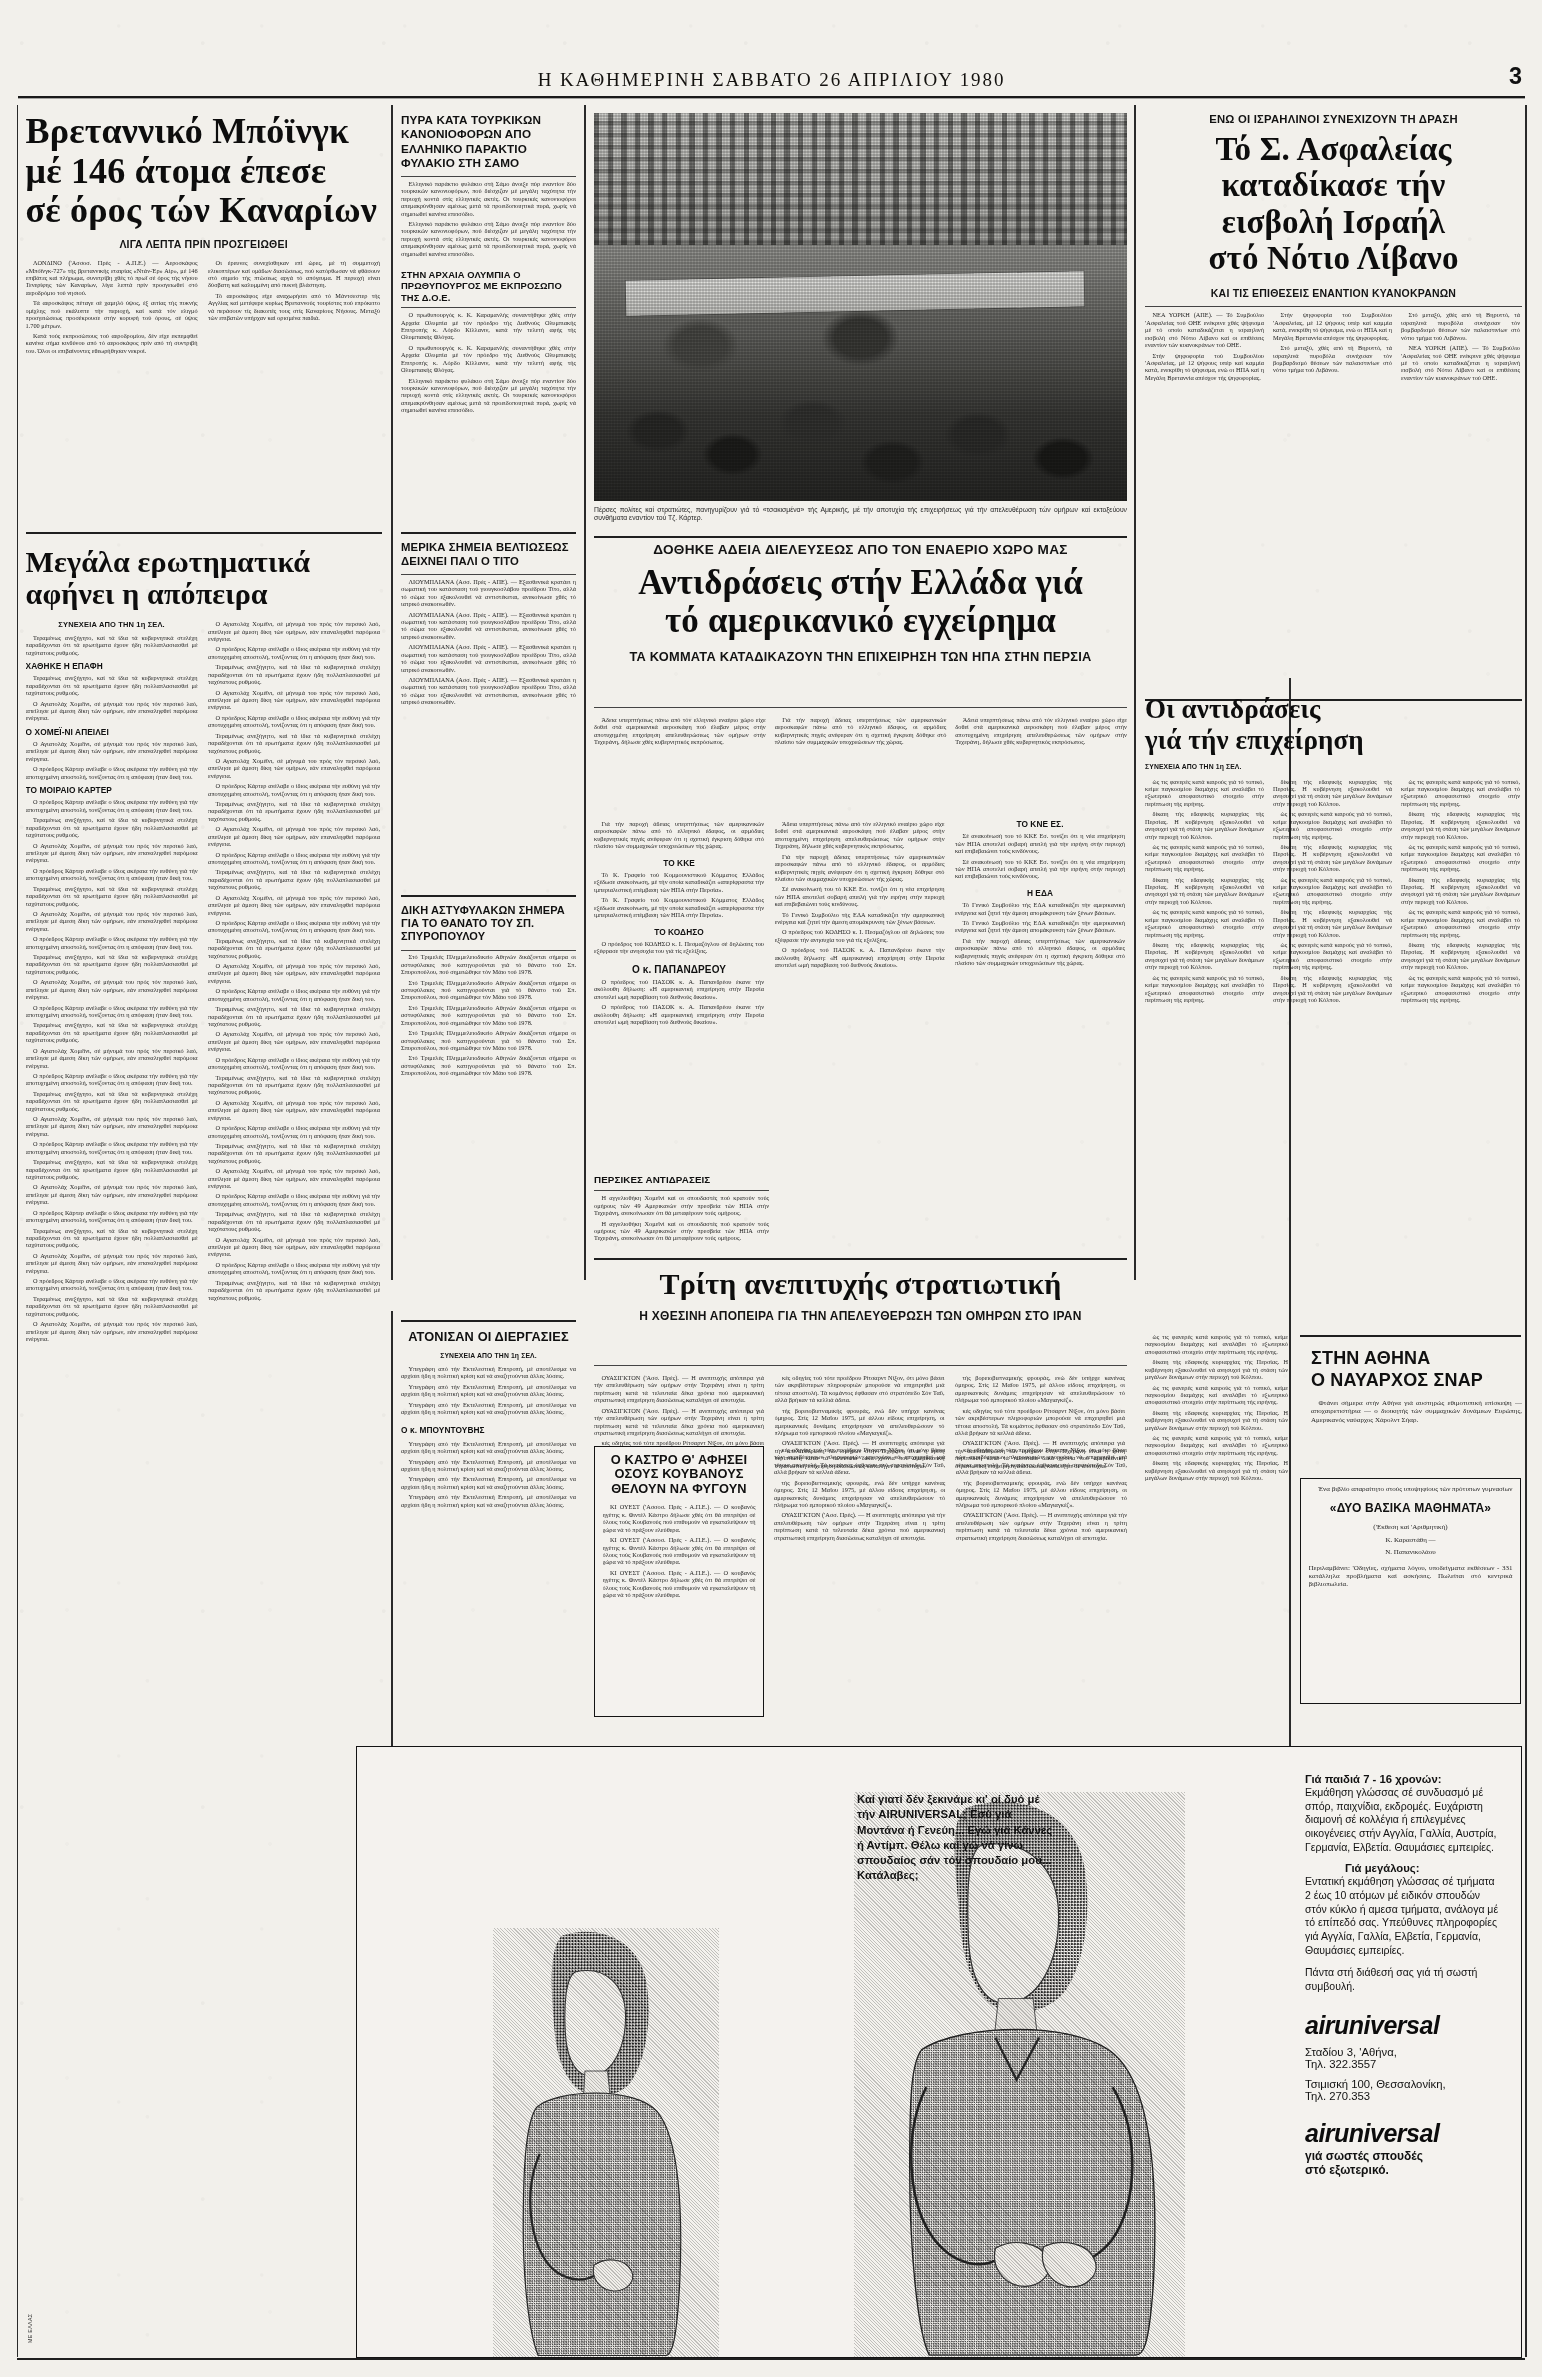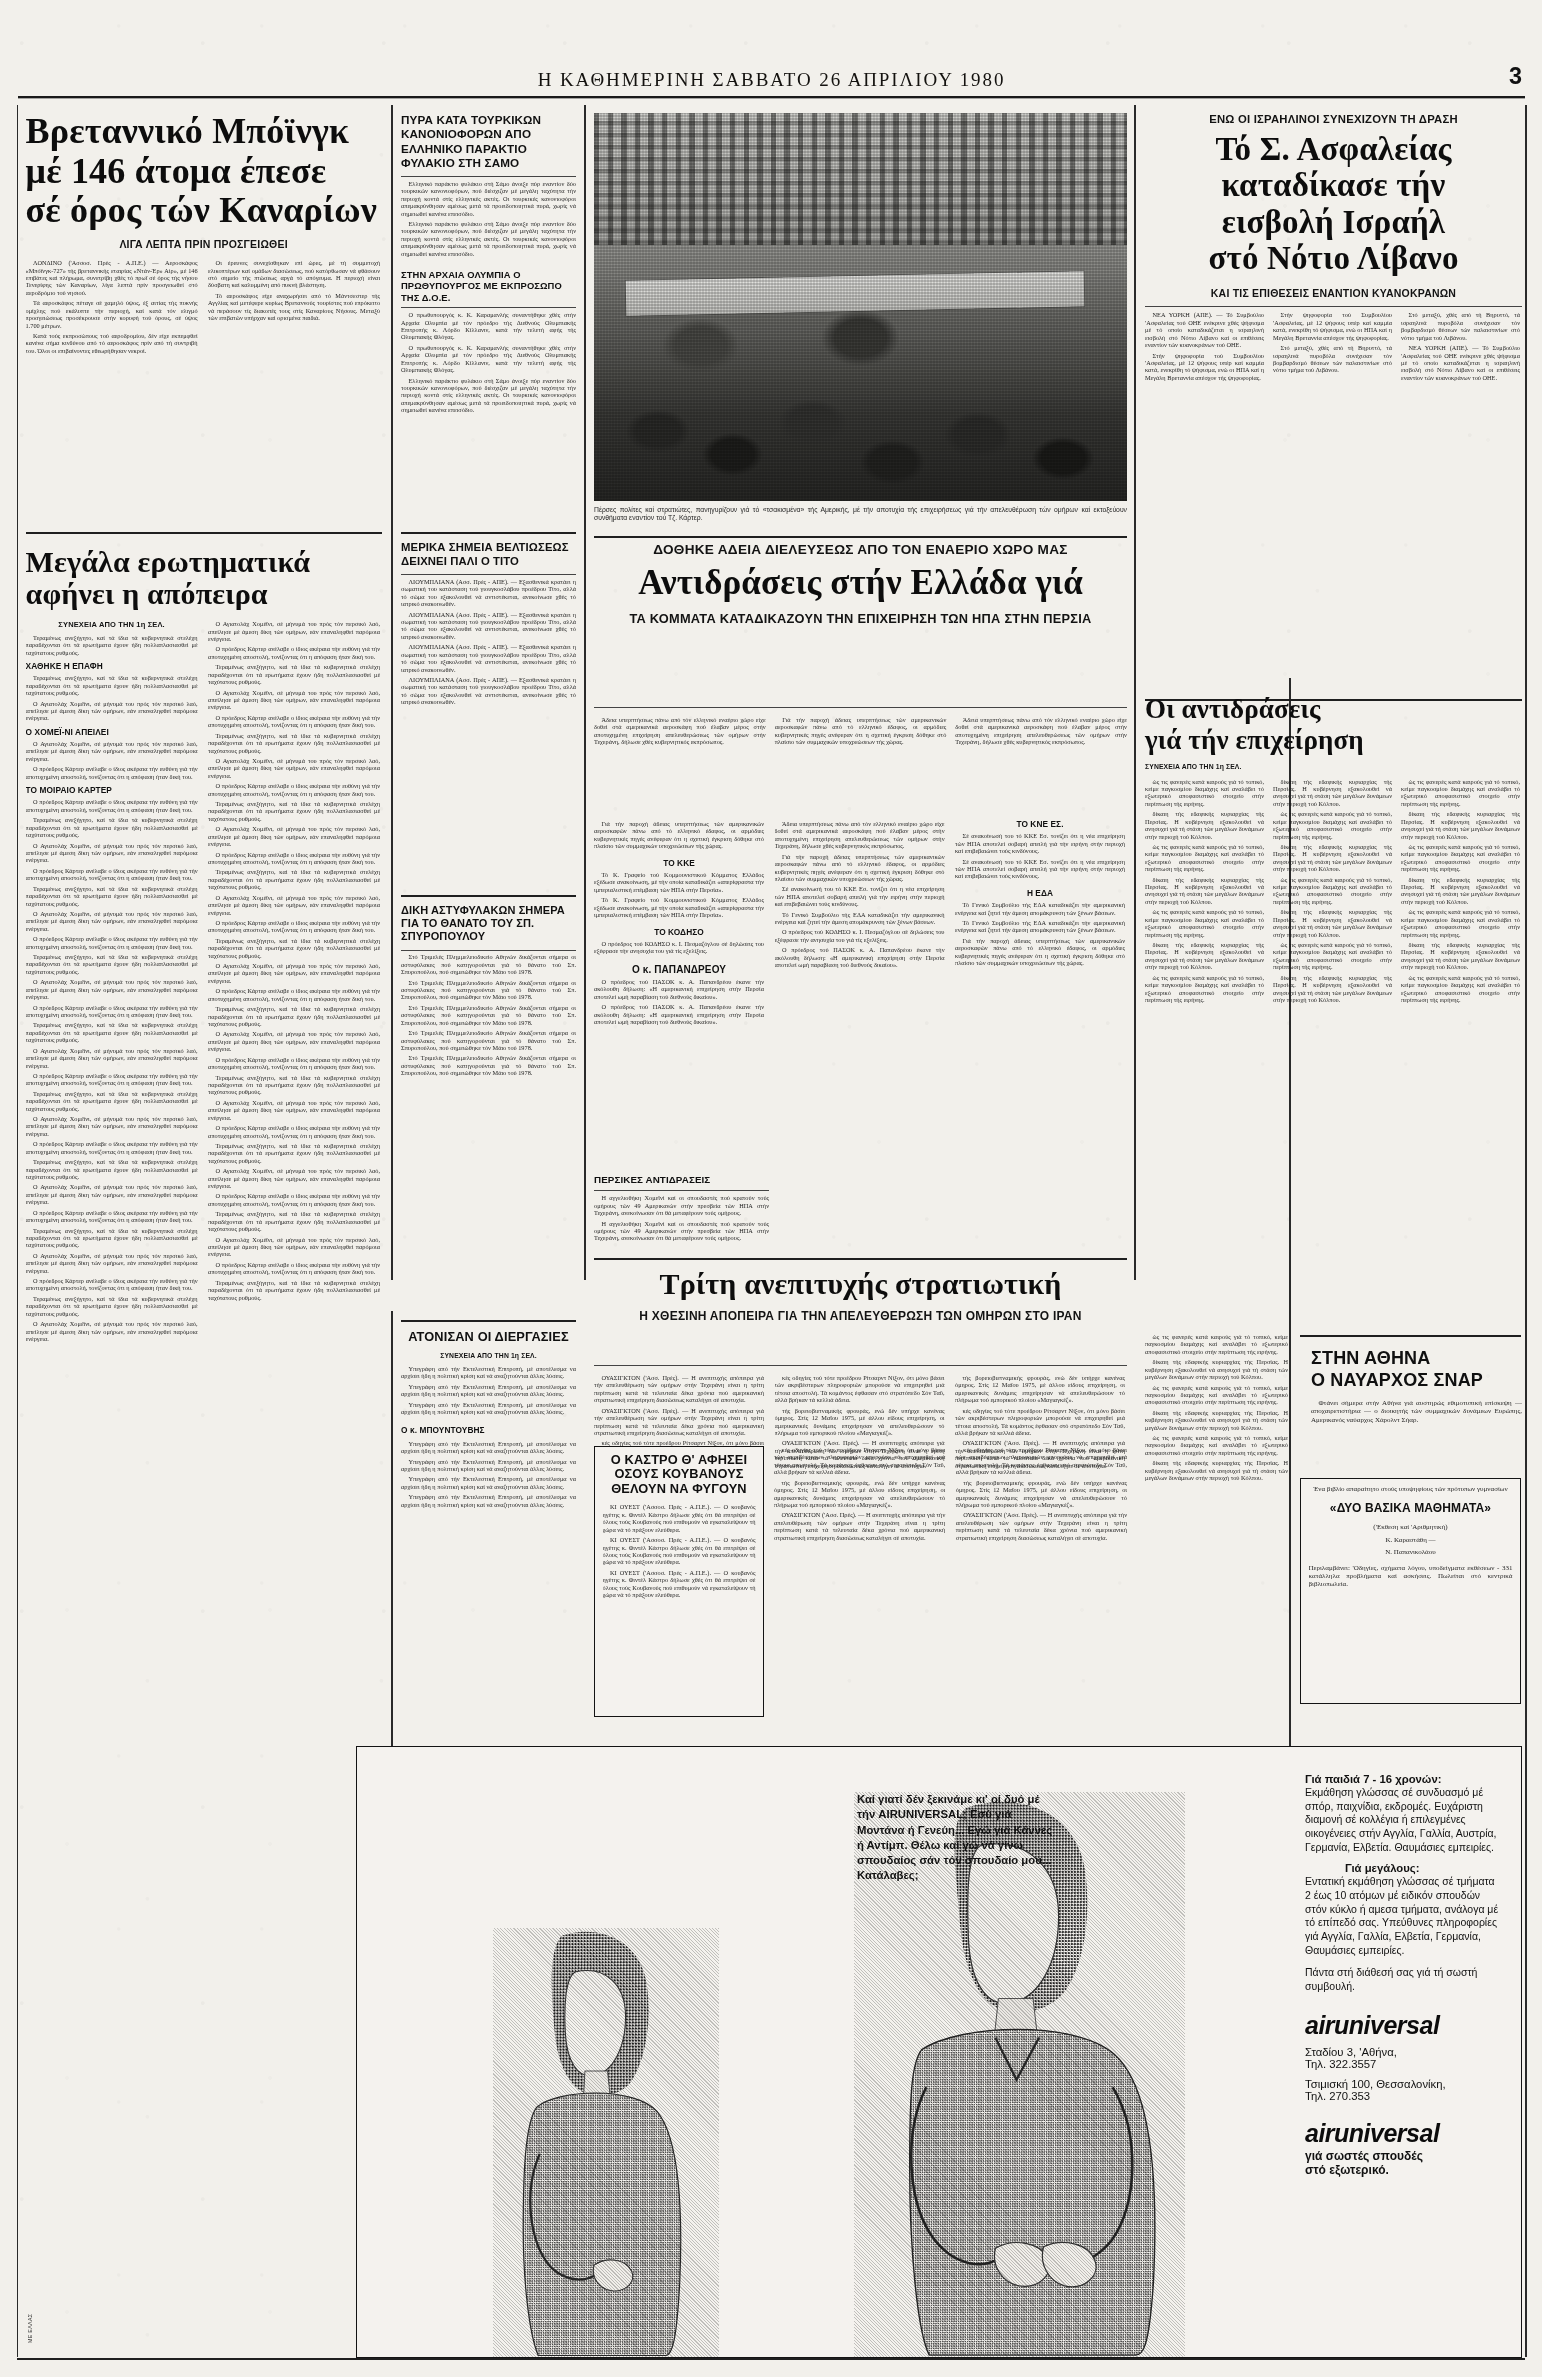--- a/index.html
+++ b/index.html
@@ -345,20 +345,21 @@
     <div class="bldg"></div>
     <div class="banner-strip"></div>
     <div class="ht"></div>
   </div>
   <div class="cap body-txt" style="position:absolute;left:594px;top:506px;width:533px;font-size:6.8px;">Πέρσες πολίτες καί στρατιώτες, πανηγυρίζουν γιά τό «τσακισμένα» τής Αμερικής, μέ τήν αποτυχία τής επιχειρήσεως γιά τήν απελευθέρωση τών ομήρων καί εκτοξεύουν συνθήματα εναντίον τού Τζ. Κάρτερ.</div>
 
   <div class="hrule" style="left:594px;top:536px;width:533px;"></div>
   <div class="col" style="left:594px;top:542px;width:533px;">
     <div class="kicker" style="font-size:13.6px;">ΔΟΘΗΚΕ ΑΔΕΙΑ ΔΙΕΛΕΥΣΕΩΣ ΑΠΟ ΤΟΝ ΕΝΑΕΡΙΟ ΧΩΡΟ ΜΑΣ</div>
     <div class="hdl-serif ctr" style="font-size:35px;margin-top:7.5px;">Αντιδράσεις στήν Ελλάδα γιά</div>
+    <div class="hdl-serif ctr" style="font-size:35px;margin-top:3px;">τό αμερικανικό εγχείρημα</div>
     <div class="subhead" style="font-size:12.8px;margin-top:10.5px;">ΤΑ ΚΟΜΜΑΤΑ ΚΑΤΑΔΙΚΑΖΟΥΝ ΤΗΝ ΕΠΙΧΕΙΡΗΣΗ ΤΩΝ ΗΠΑ ΣΤΗΝ ΠΕΡΣΙΑ</div>
   </div>
   <div class="hrule thin" style="left:594px;top:707px;width:533px;"></div>
 
   <div class="col body-txt tiny cols3" style="left:594px;top:716px;width:533px;height:99px;">
     <p>Άδεια υπερπτήσεως πάνω από τόν ελληνικό εναέριο χώρο είχε δοθεί στά αμερικανικά αεροσκάφη πού έλαβαν μέρος στήν αποτυχημένη επιχείρηση απελευθερώσεως τών ομήρων στήν Τεχεράνη, δήλωσε χθές κυβερνητικός εκπρόσωπος.</p>
     <p>Γιά τήν παροχή άδειας υπερπτήσεως τών αμερικανικών αεροσκαφών πάνω από τό ελληνικό έδαφος, οι αρμόδιες κυβερνητικές πηγές ανέφεραν ότι η σχετική έγκριση δόθηκε στό πλαίσιο τών συμμαχικών υποχρεώσεων τής χώρας.</p>
     <p>Άδεια υπερπτήσεως πάνω από τόν ελληνικό εναέριο χώρο είχε δοθεί στά αμερικανικά αεροσκάφη πού έλαβαν μέρος στήν αποτυχημένη επιχείρηση απελευθερώσεως τών ομήρων στήν Τεχεράνη, δήλωσε χθές κυβερνητικός εκπρόσωπος.</p>
   </div>
 
@@ -522,21 +523,21 @@
   <div class="col" style="left:1311px;top:1348px;width:211px;">
     <div class="sec-head" style="font-size:18px;">ΣΤΗΝ ΑΘΗΝΑ</div>
     <div class="sec-head" style="font-size:18px;margin-top:1.5px;">Ο ΝΑΥΑΡΧΟΣ ΣΝΑΡ</div>
     <div class="body-txt tiny2" style="margin-top:9px;">
       <p>Φτάνει σήμερα στήν Αθήνα γιά αυστηρώς εθιμοτυπική επίσκεψη — αποχαιρετιστήρια — ο διοικητής τών συμμαχικών δυνάμεων Ευρώπης, Αμερικανός ναύαρχος Χάρολντ Σήαρ.</p>
     </div>
   </div>
 
   <div class="boxed" style="left:1300px;top:1478px;width:221px;height:226px;">
     <div class="boxed-inner">
-      <div class="body-txt tiny2 ctr" style="text-align:center;">Ένα βιβλίο απαραίτητο στούς υποψηφίους τών πρότυπων γυμνασίων</div>
+      <div class="body-txt tiny2 ctr" style="text-align:right;">Ένα βιβλίο απαραίτητο στούς υποψηφίους τών πρότυπων γυμνασίων</div>
       <div class="sec-head ctr" style="font-size:12px;margin-top:9px;">«ΔΥΟ ΒΑΣΙΚΑ ΜΑΘΗΜΑΤΑ»</div>
       <div class="body-txt tiny2 ctr" style="margin-top:7.5px;text-align:center;">('Εκθεση καί 'Αριθμητική)</div>
       <div class="body-txt tiny2 ctr" style="margin-top:4.5px;text-align:center;">Κ. Καραστάθη —</div>
       <div class="body-txt tiny2 ctr" style="margin-top:3px;text-align:center;">Ν. Παπανικολάου</div>
       <div class="body-txt tiny2" style="margin-top:7.5px;">Περιλαμβάνει: 'Οδηγίες, σχήματα λόγου, υποδείγματα εκθέσεων - 331 κατάλληλα προβλήματα καί ασκήσεις. Πωλείται στό κεντρικά βιβλιοπωλεία.</div>
     </div>
   </div>
 
   <div class="col body-txt tiny" style="left:1145px;top:1333px;width:143px;height:407px;">
     <p>ώς τις φανερές κατά καιρούς γιά τό τοπικό, κείμε παγκοσμίου διαμάχης καί αναλάβει τό εξωτερικό αποφασιστικό στοιχείο στήν περίπτωση τής ειρήνης.</p>

